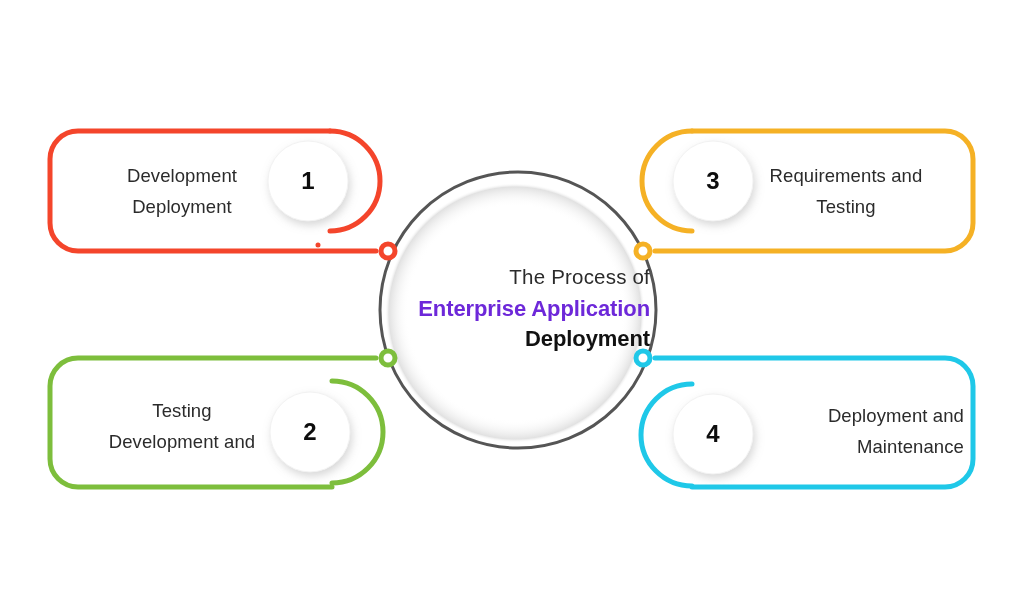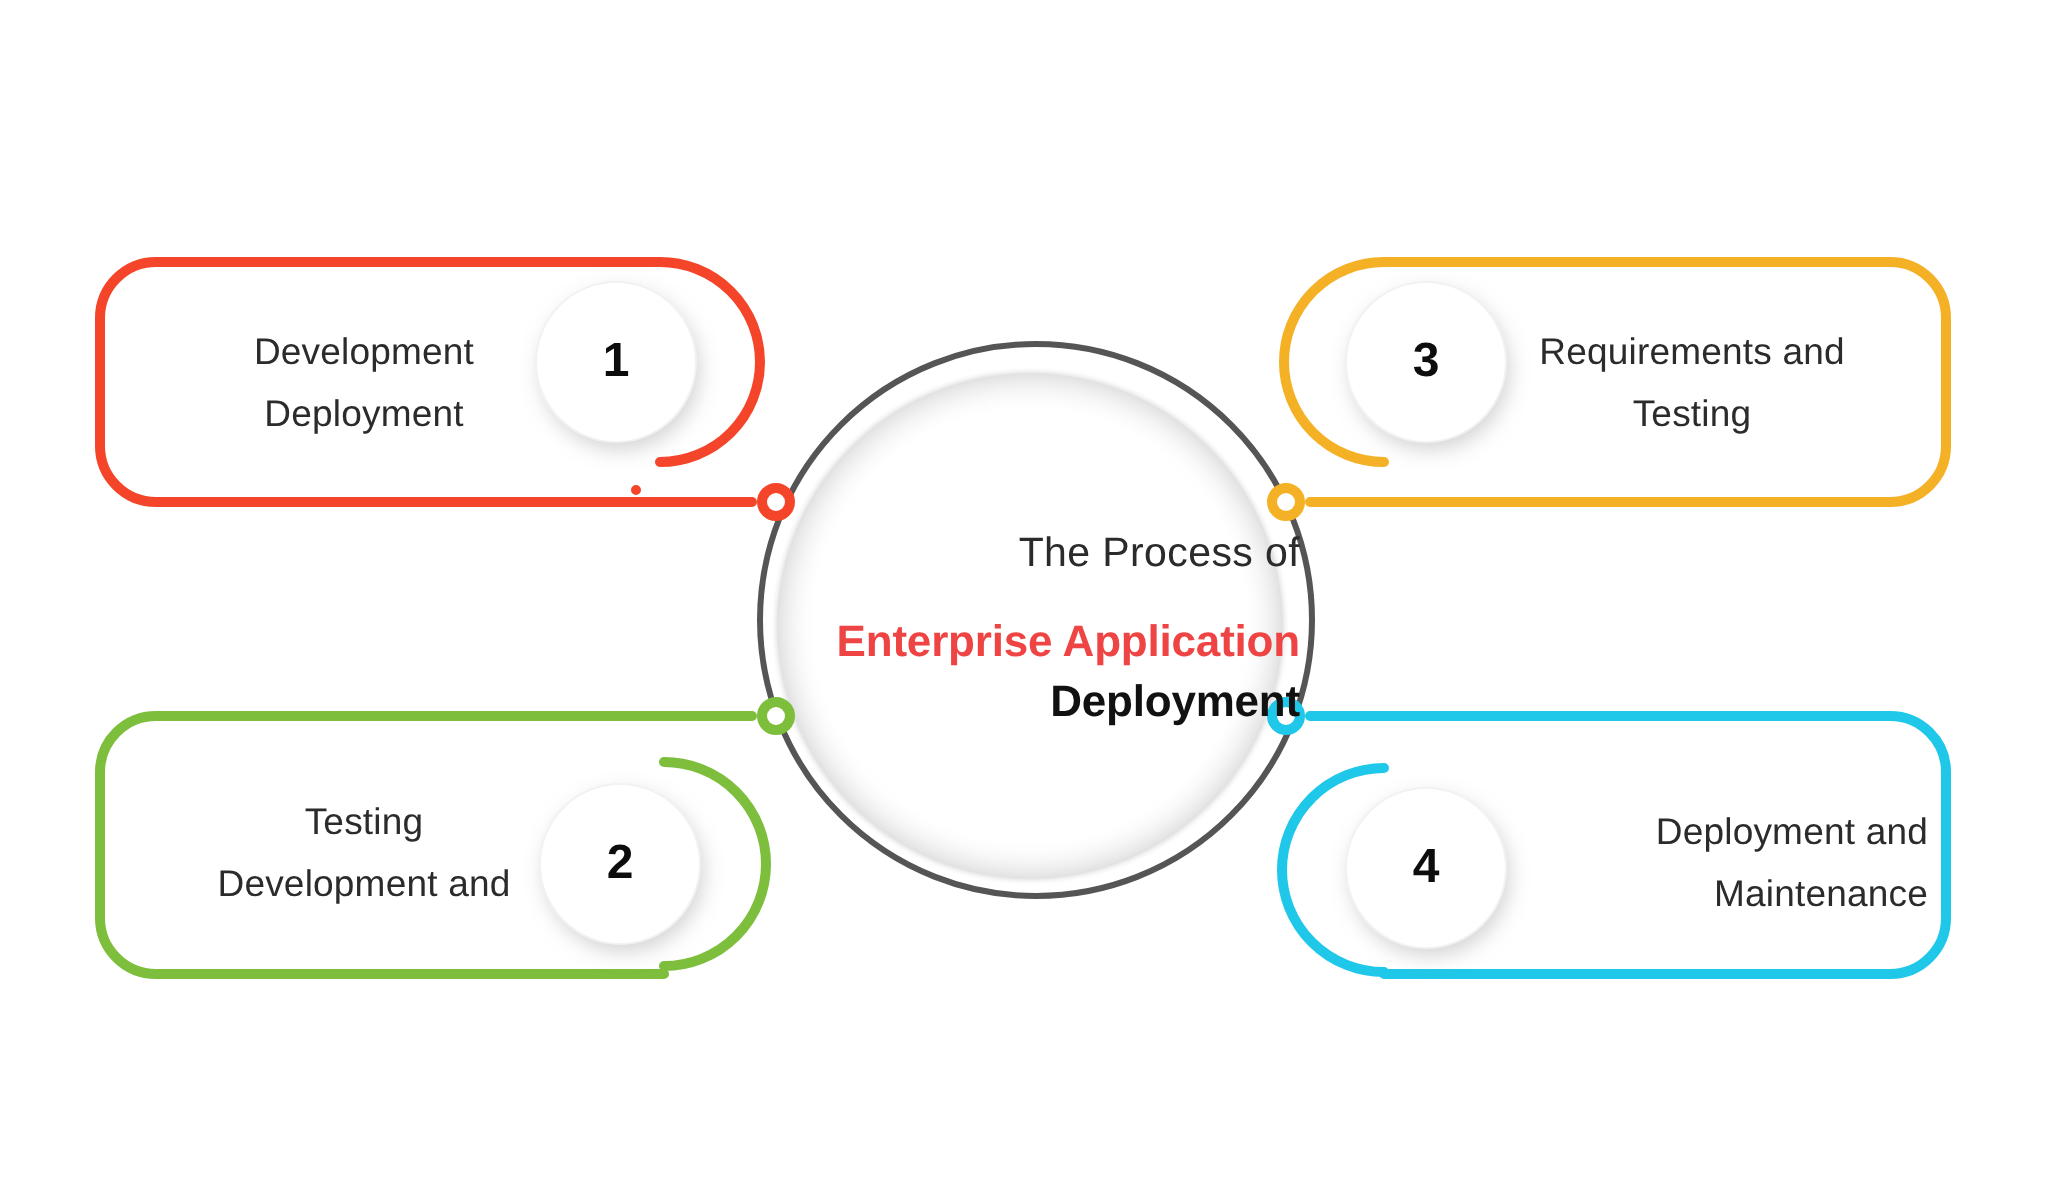--- a/index.html
+++ b/index.html
@@ -51,22 +51,22 @@
     font-weight: 400;
     letter-spacing: .2px;
     line-height: 30px;
     color: #2b2b2b;
   }
   .center-line2 {
     font-size: 22px;
     font-weight: 700;
     letter-spacing: -.1px;
     line-height: 30px;
-    color: #ef4444;
-    margin-top: 14px;
+    color: #6d28d9;
+    margin-top: 2px;
   }
   .center-line3 {
     font-size: 22px;
     font-weight: 700;
     letter-spacing: -.1px;
     line-height: 30px;
     color: #111111;
   }
 
   .card-label {

